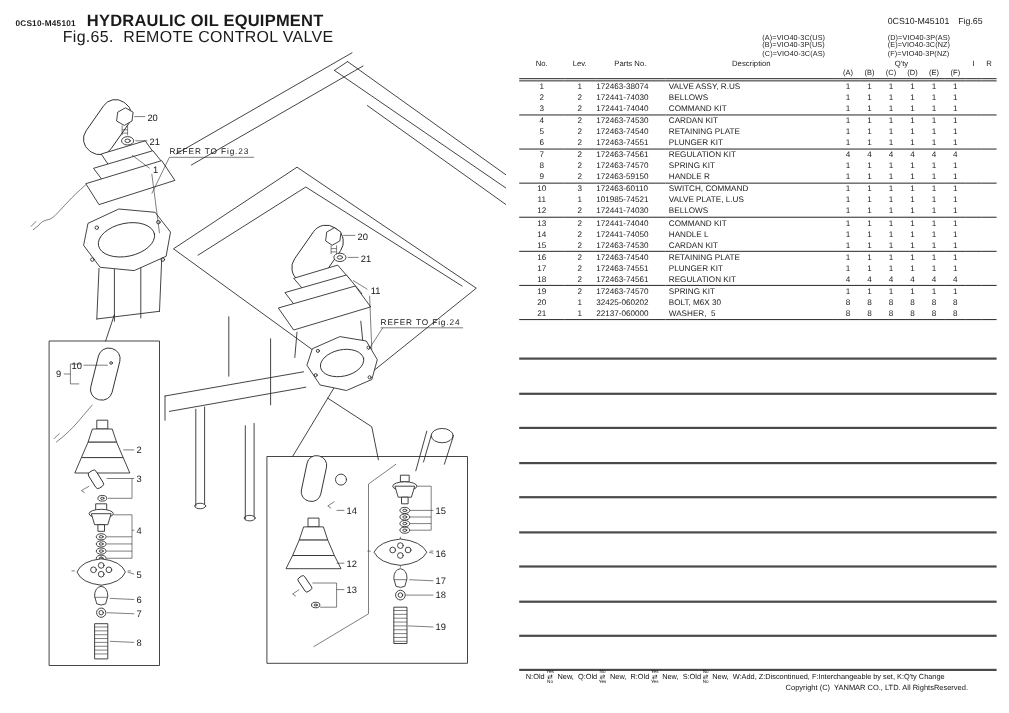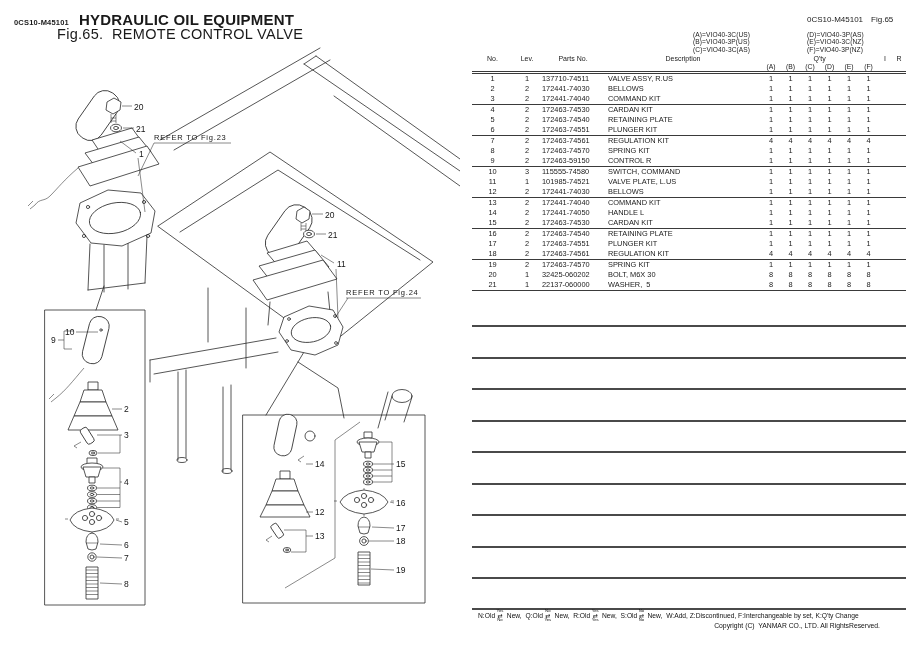--- a/index.html
+++ b/index.html
@@ -278,21 +278,21 @@
         <th class="c sub bb">(C)</th>
         <th class="c sub bb">(D)</th>
         <th class="c sub bb">(E)</th>
         <th class="c sub bb">(F)</th>
       </tr>
     </thead>
     <tbody>
         <tr>
     <td class="c">1</td>
     <td class="c">1</td>
-    <td class="pn">137710-74511</td>
+    <td class="pn">172463-38074</td>
     <td class="ds">VALVE ASSY, R.US</td>
     <td class="c">1</td>
     <td class="c">1</td>
     <td class="c">1</td>
     <td class="c">1</td>
     <td class="c">1</td>
     <td class="c">1</td>
     <td class="c"></td>
     <td class="c"></td>
   </tr>
@@ -391,34 +391,34 @@
     <td class="c">1</td>
     <td class="c">1</td>
     <td class="c">1</td>
     <td class="c"></td>
     <td class="c"></td>
   </tr>
         <tr class="group-end">
     <td class="c">9</td>
     <td class="c">2</td>
     <td class="pn">172463-59150</td>
-    <td class="ds">CONTROL R</td>
+    <td class="ds">HANDLE R</td>
     <td class="c">1</td>
     <td class="c">1</td>
     <td class="c">1</td>
     <td class="c">1</td>
     <td class="c">1</td>
     <td class="c">1</td>
     <td class="c"></td>
     <td class="c"></td>
   </tr>
         <tr>
     <td class="c">10</td>
     <td class="c">3</td>
-    <td class="pn">115555-74580</td>
+    <td class="pn">172463-60110</td>
     <td class="ds">SWITCH, COMMAND</td>
     <td class="c">1</td>
     <td class="c">1</td>
     <td class="c">1</td>
     <td class="c">1</td>
     <td class="c">1</td>
     <td class="c">1</td>
     <td class="c"></td>
     <td class="c"></td>
   </tr>

